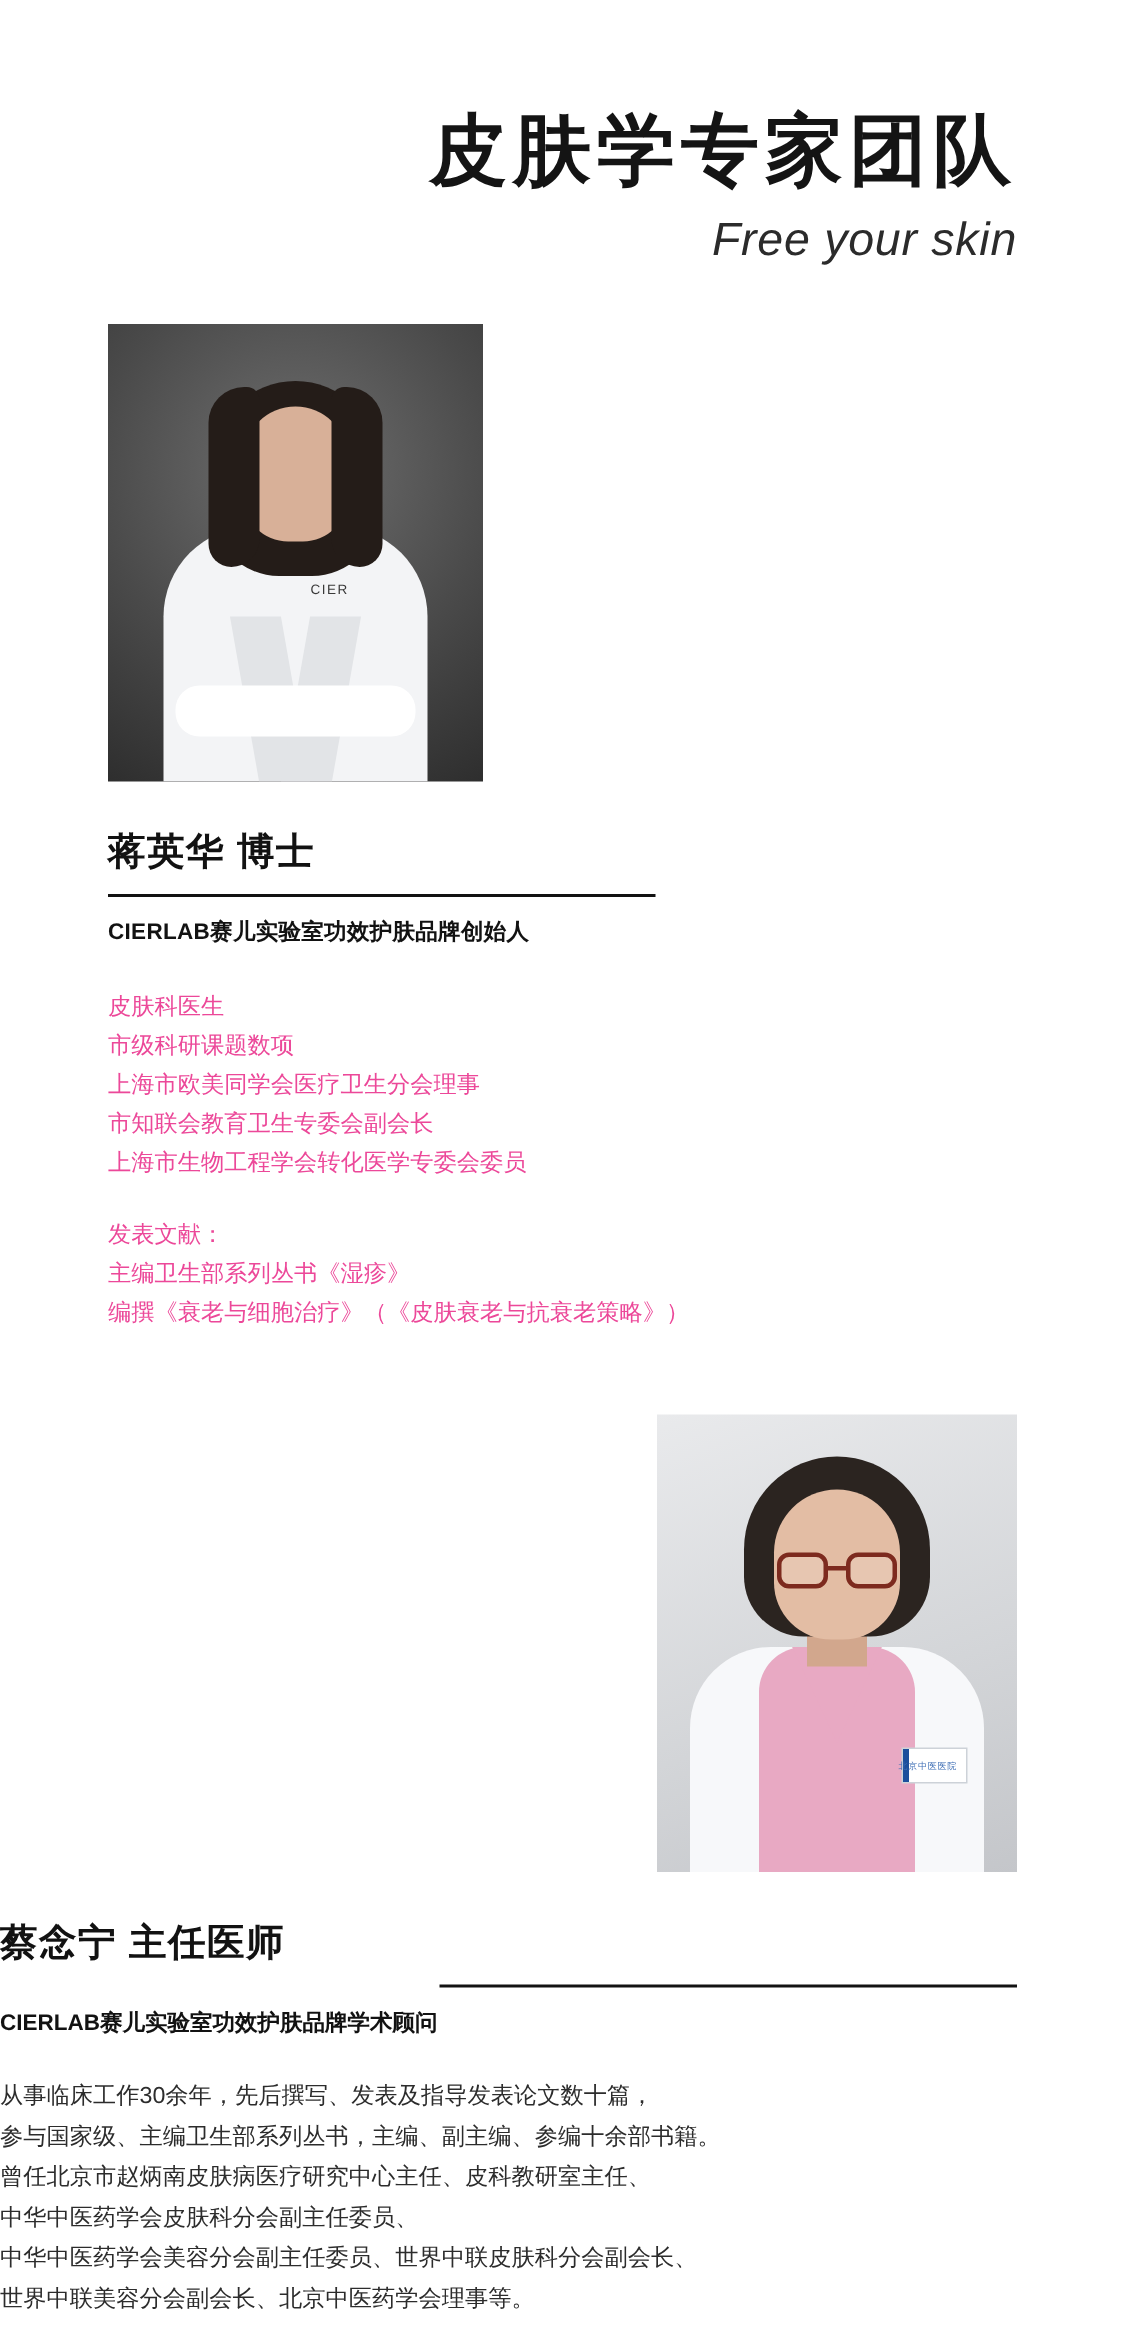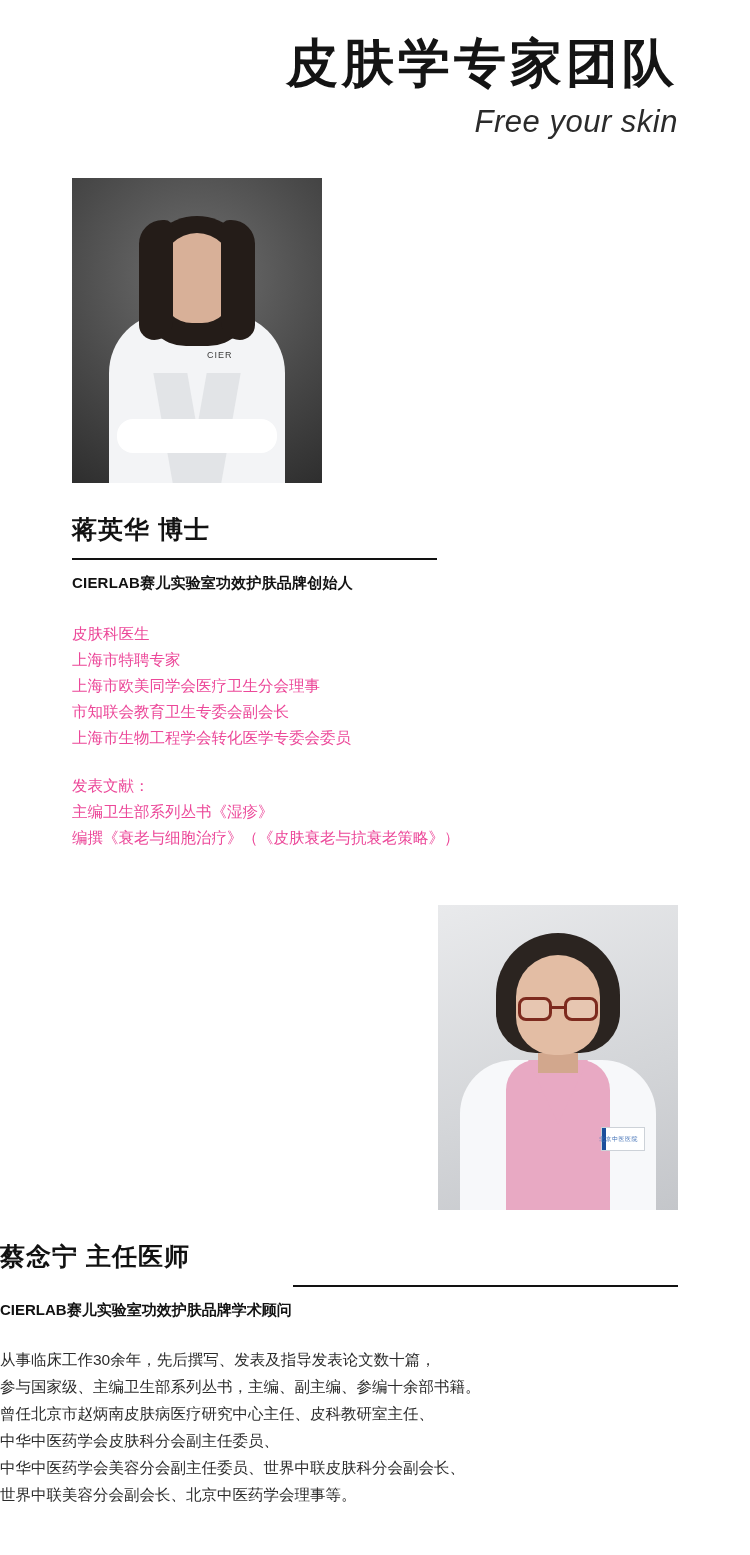--- a/index.html
+++ b/index.html
@@ -15,21 +15,21 @@
 
   .page {
     position: relative;
     width: 750px;
     height: 1555px;
     background: #ffffff;
   }
 
   
   .header {
-    padding: 34px 72px 0 0;
+    padding: 72px 72px 0 0;
     text-align: right;
   }
   .header-title {
     font-size: 52px;
     font-weight: 700;
     letter-spacing: 4px;
     line-height: 1.15;
     color: #141414;
   }
   .header-sub {
@@ -308,21 +308,21 @@
       <div class="p1-hair-front-r"></div>
       <div class="p1-logo">CIER</div>
     </div>
 
     <div class="name-row-1">蒋英华 博士</div>
     <div class="rule rule-1"></div>
     <div class="brandline-1">CIERLAB赛儿实验室功效护肤品牌创始人</div>
 
     <div class="body-1">
       <div>皮肤科医生</div>
-      <div>上海市特聘专家</div>
+      <div>市级科研课题数项</div>
       <div>上海市欧美同学会医疗卫生分会理事</div>
       <div>市知联会教育卫生专委会副会长</div>
       <div>上海市生物工程学会转化医学专委会委员</div>
       <div class="gap"></div>
       <div>发表文献：</div>
       <div>主编卫生部系列丛书《湿疹》</div>
       <div>编撰《衰老与细胞治疗》（《皮肤衰老与抗衰老策略》）</div>
     </div>
   </div>
 

